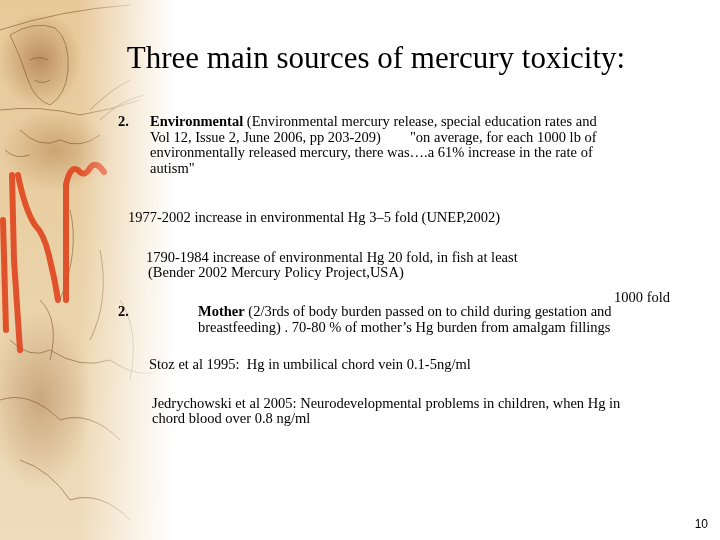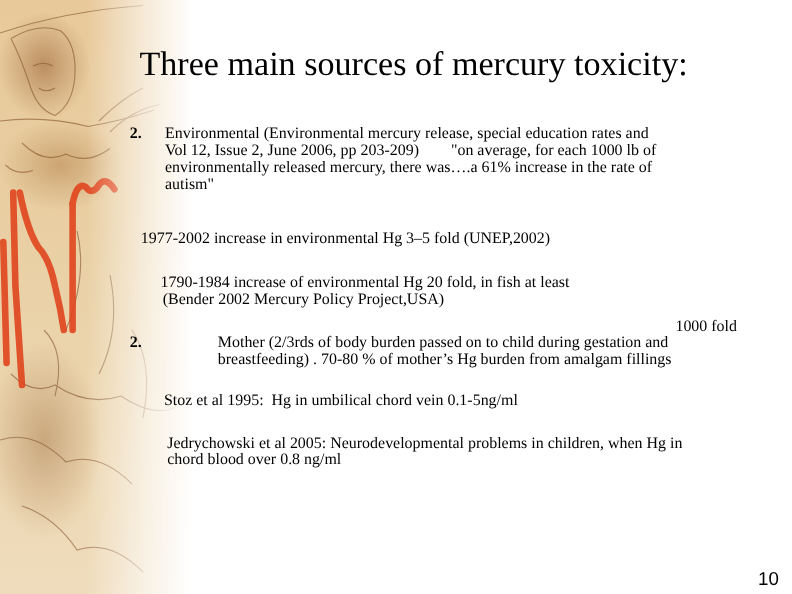--- a/index.html
+++ b/index.html
@@ -22,25 +22,25 @@
     .art svg { position: absolute; left: 0; top: 0; }
 
     .title {
       position: absolute; left: 0; top: 40px; width: 720px; text-align: center;
       padding-left: 32px;
       font-size: 31px; line-height: 36px; font-weight: normal;
     }
 
     .item { position: absolute; font-size: 14.5px; line-height: 15.5px; }
     .num { position: absolute; font-weight: bold; font-size: 14.5px; line-height: 15.5px; }
-    .lead { font-weight: normal; }
+    .lead { font-weight: bold; }
 
     .page-num {
       position: absolute; right: 12px; top: 517px;
-      font-family: "Liberation Sans", "DejaVu Sans", sans-serif; font-size: 17px;
+      font-family: "Liberation Sans", "DejaVu Sans", sans-serif; font-size: 12px;
     }
   </style>
 </head>
 <body>
 
 <div class="slide">
 
   <div class="art">
     <svg width="175" height="540" viewBox="0 0 175 540">
 

